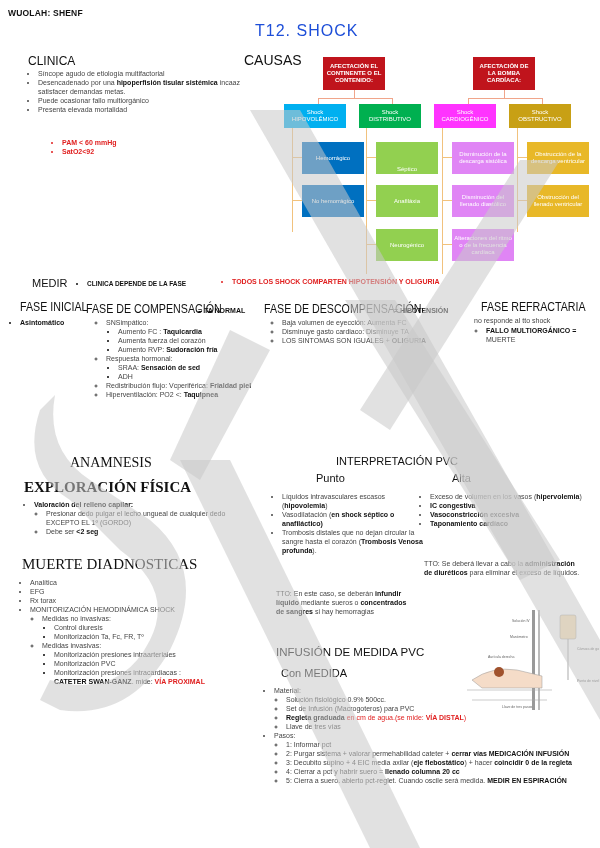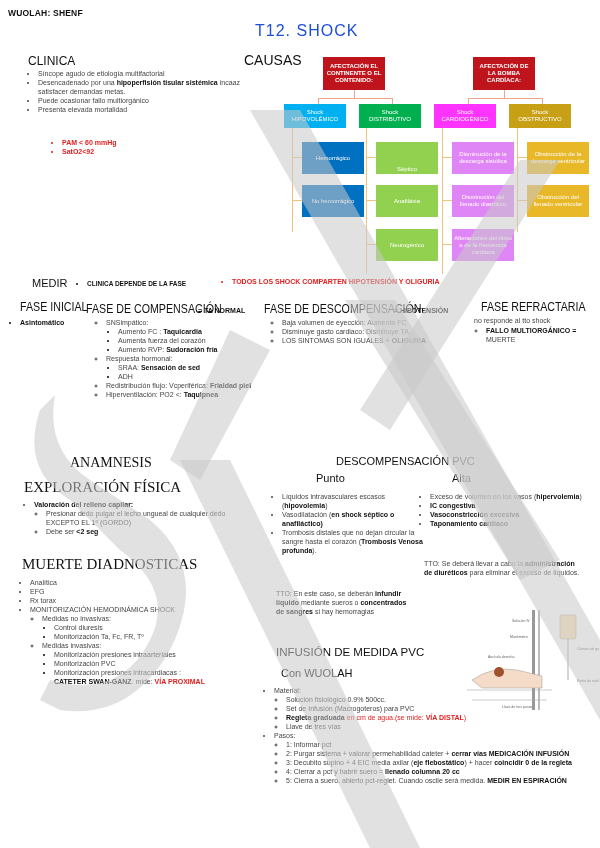--- a/index.html
+++ b/index.html
@@ -144,21 +144,21 @@
 </ul>
 
 <div class="abs cond" style="left:481px;top:299px;font-size:13px;">FASE REFRACTARIA</div>
 <div class="abs txt" style="left:474px;top:316px;">no responde al tto shock</div>
 <ul class="abs circ txt" style="left:474px;top:326px;width:120px;">
   <li><span class="b">FALLO MULTIORGÁNICO =</span><br><span>MUERTE</span></li>
 </ul>
 
 <div class="abs h-serif" style="left:22px;top:455px;font-size:14px;margin-left:48px;">ANAMNESIS</div>
 
-<div class="abs h-serif" style="left:24px;top:479px;font-size:15px;">EXPLORACIÓN FÍSICA</div>
+<div class="abs h-serif" style="left:24px;top:479px;font-size:15px;font-weight:bold;">EXPLORACIÓN FÍSICA</div>
 <ul class="abs disc txt" style="left:22px;top:500px;width:200px;">
   <li><span class="b">Valoración del relleno capilar:</span>
     <ul class="circ">
       <li><span>Presionar dedo pulgar el lecho ungueal de cualquier dedo EXCEPTO EL 1º (GORDO)</span></li>
       <li><span>Debe ser </span><span class="b">&lt;2 seg</span></li>
     </ul>
   </li>
 </ul>
 
 <div class="abs h-serif" style="left:22px;top:556px;font-size:15px;">MUERTE DIADNOSTICAS</div>
@@ -178,21 +178,21 @@
         <ul class="sq">
           <li>Monitorización presiones intraarteriales</li>
           <li>Monitorización PVC</li>
           <li><span>Monitorización presiones intracardiacas :</span><br><span class="b">CATETER SWAN-GANZ</span><span>. mide: </span><span class="redb">VÍA PROXIMAL</span></li>
         </ul>
       </li>
     </ul>
   </li>
 </ul>
 
-<div class="abs h-sans" style="left:336px;top:455px;font-size:11px;">DESCOMPENSACIÓN PVC</div>
+<div class="abs h-sans" style="left:336px;top:455px;font-size:11px;">INTERPRETACIÓN PVC</div>
 <div class="abs h-sans" style="left:316px;top:472px;font-size:11px;">Punto</div>
 <div class="abs h-sans" style="left:452px;top:472px;font-size:11px;text-align:right;">Alta</div>
 
 <ul class="abs disc txt" style="left:270px;top:492px;width:150px;">
   <li><span>Líquidos intravasculares escasos (</span><span class="b">hipovolemia</span><span>)</span></li>
   <li><span>Vasodilatación (</span><span class="b">en shock séptico o anafiláctico)</span></li>
   <li><span>Trombosis distales que no dejan circular la sangre hasta el corazón (</span><span class="b">Trombosis Venosa profunda</span><span>).</span></li>
 </ul>
 <div class="abs txt" style="left:276px;top:589px;width:140px;">
   <span>TTO: En este caso, se deberán </span><span class="b">infundir líquido</span><span> mediante sueros o </span><span class="b">concentrados de sangres</span><span> si hay hemorragias</span>
@@ -221,21 +221,21 @@
     <text x="50" y="12" font-size="3.5" fill="#666" font-family="Liberation Sans, sans-serif">Solución IV</text>
     <text x="48" y="28" font-size="3.5" fill="#666" font-family="Liberation Sans, sans-serif">Manómetro</text>
     <text x="115" y="40" font-size="3.5" fill="#666" font-family="Liberation Sans, sans-serif">Cámara de go</text>
     <text x="26" y="48" font-size="3.5" fill="#666" font-family="Liberation Sans, sans-serif">Aurícula derecha</text>
     <text x="115" y="72" font-size="3.5" fill="#666" font-family="Liberation Sans, sans-serif">Punto de nivel</text>
     <text x="40" y="98" font-size="3.5" fill="#666" font-family="Liberation Sans, sans-serif">Llave de tres pasos</text>
   </svg>
 </div>
 
 <div class="abs h-sans" style="left:276px;top:646px;font-size:11.5px;">INFUSIÓN DE MEDIDA PVC</div>
-<div class="abs h-sans" style="left:281px;top:667px;font-size:11px;">Con WUOLAH</div>
+<div class="abs h-sans" style="left:281px;top:667px;font-size:11px;">Con MEDIDA</div>
 <ul class="abs disc txt" style="left:262px;top:686px;width:335px;">
   <li><span>Material:</span>
     <ul class="circ">
       <li>Solución fisiológico 0.9% 500cc.</li>
       <li>Set de Infusión (Macrogoteros) para PVC</li>
       <li><span class="b">Regleta graduada</span><span class="red"> en cm de agua.(se mide: </span><span class="redb">VÍA DISTAL</span><span class="red">)</span></li>
       <li>Llave de tres vías</li>
     </ul>
   </li>
   <li><span>Pasos:</span>

